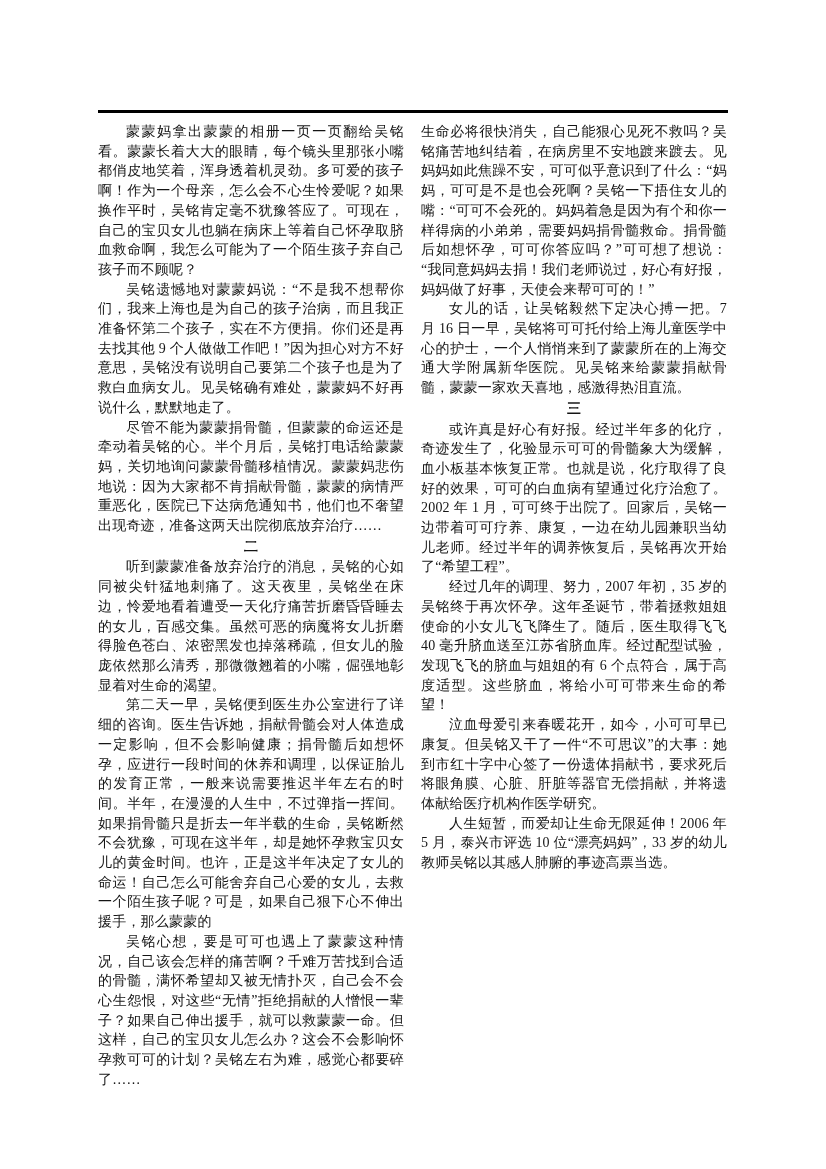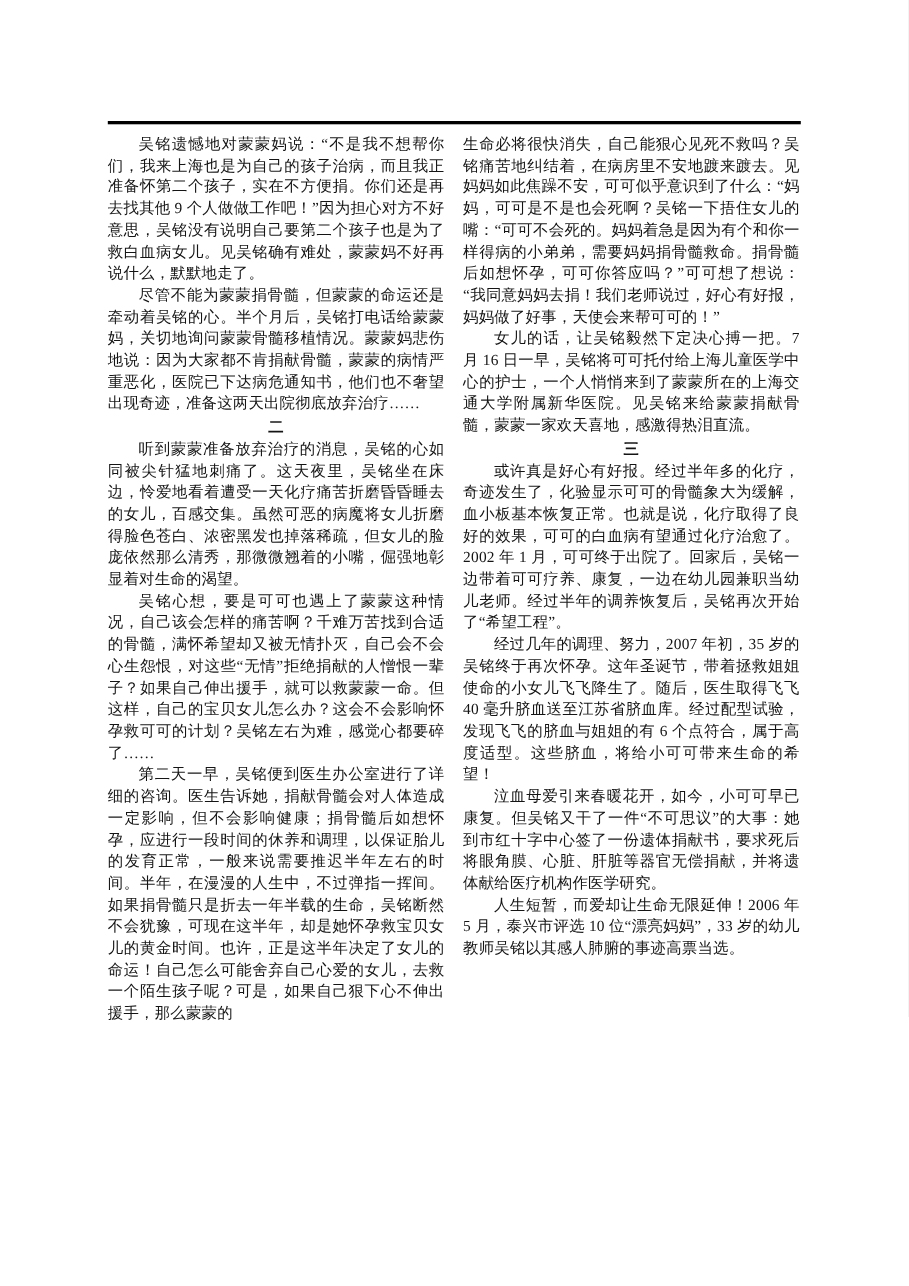--- a/index.html
+++ b/index.html
@@ -72,26 +72,27 @@
 
 <div class="page">
   <div class="content">
 
 
     <div class="head-rule"></div>
 
     <div class="columns">
 
       <div class="col">
+        <p>蒙蒙妈拿出蒙蒙的相册一页一页翻给吴铭看。蒙蒙长着大大的眼睛，每个镜头里那张小嘴都俏皮地笑着，浑身透着机灵劲。多可爱的孩子啊！作为一个母亲，怎么会不心生怜爱呢？如果换作平时，吴铭肯定毫不犹豫答应了。可现在，自己的宝贝女儿也躺在病床上等着自己怀孕取脐血救命啊，我怎么可能为了一个陌生孩子弃自己孩子而不顾呢？</p>
         <p>吴铭遗憾地对蒙蒙妈说：“不是我不想帮你们，我来上海也是为自己的孩子治病，而且我正准备怀第二个孩子，实在不方便捐。你们还是再去找其他 9 个人做做工作吧！”因为担心对方不好意思，吴铭没有说明自己要第二个孩子也是为了救白血病女儿。见吴铭确有难处，蒙蒙妈不好再说什么，默默地走了。</p>
         <p>尽管不能为蒙蒙捐骨髓，但蒙蒙的命运还是牵动着吴铭的心。半个月后，吴铭打电话给蒙蒙妈，关切地询问蒙蒙骨髓移植情况。蒙蒙妈悲伤地说：因为大家都不肯捐献骨髓，蒙蒙的病情严重恶化，医院已下达病危通知书，他们也不奢望出现奇迹，准备这两天出院彻底放弃治疗……</p>
         <div class="section-heading">二</div>
         <p>听到蒙蒙准备放弃治疗的消息，吴铭的心如同被尖针猛地刺痛了。这天夜里，吴铭坐在床边，怜爱地看着遭受一天化疗痛苦折磨昏昏睡去的女儿，百感交集。虽然可恶的病魔将女儿折磨得脸色苍白、浓密黑发也掉落稀疏，但女儿的脸庞依然那么清秀，那微微翘着的小嘴，倔强地彰显着对生命的渴望。</p>
+        <p>第二天一早，吴铭便到医生办公室进行了详细的咨询。医生告诉她，捐献骨髓会对人体造成一定影响，但不会影响健康；捐骨髓后如想怀孕，应进行一段时间的休养和调理，以保证胎儿的发育正常，一般来说需要推迟半年左右的时间。半年，在漫漫的人生中，不过弹指一挥间。如果捐骨髓只是折去一年半载的生命，吴铭断然不会犹豫，可现在这半年，却是她怀孕救宝贝女儿的黄金时间。也许，正是这半年决定了女儿的命运！自己怎么可能舍弃自己心爱的女儿，去救一个陌生孩子呢？可是，如果自己狠下心不伸出援手，那么蒙蒙的</p>
         <p>吴铭心想，要是可可也遇上了蒙蒙这种情况，自己该会怎样的痛苦啊？千难万苦找到合适的骨髓，满怀希望却又被无情扑灭，自己会不会心生怨恨，对这些“无情”拒绝捐献的人憎恨一辈子？如果自己伸出援手，就可以救蒙蒙一命。但这样，自己的宝贝女儿怎么办？这会不会影响怀孕救可可的计划？吴铭左右为难，感觉心都要碎了……</p>
-        <p>第二天一早，吴铭便到医生办公室进行了详细的咨询。医生告诉她，捐献骨髓会对人体造成一定影响，但不会影响健康；捐骨髓后如想怀孕，应进行一段时间的休养和调理，以保证胎儿的发育正常，一般来说需要推迟半年左右的时间。半年，在漫漫的人生中，不过弹指一挥间。如果捐骨髓只是折去一年半载的生命，吴铭断然不会犹豫，可现在这半年，却是她怀孕救宝贝女儿的黄金时间。也许，正是这半年决定了女儿的命运！自己怎么可能舍弃自己心爱的女儿，去救一个陌生孩子呢？可是，如果自己狠下心不伸出援手，那么蒙蒙的</p>
       </div>
 
       <div class="col">
         <p style="text-indent:0;">生命必将很快消失，自己能狠心见死不救吗？吴铭痛苦地纠结着，在病房里不安地踱来踱去。见妈妈如此焦躁不安，可可似乎意识到了什么：“妈妈，可可是不是也会死啊？吴铭一下捂住女儿的嘴：“可可不会死的。妈妈着急是因为有个和你一样得病的小弟弟，需要妈妈捐骨髓救命。捐骨髓后如想怀孕，可可你答应吗？”可可想了想说：“我同意妈妈去捐！我们老师说过，好心有好报，妈妈做了好事，天使会来帮可可的！”</p>
         <p>女儿的话，让吴铭毅然下定决心搏一把。7 月 16 日一早，吴铭将可可托付给上海儿童医学中心的护士，一个人悄悄来到了蒙蒙所在的上海交通大学附属新华医院。见吴铭来给蒙蒙捐献骨髓，蒙蒙一家欢天喜地，感激得热泪直流。</p>
         <div class="section-heading">三</div>
         <p>或许真是好心有好报。经过半年多的化疗，奇迹发生了，化验显示可可的骨髓象大为缓解，血小板基本恢复正常。也就是说，化疗取得了良好的效果，可可的白血病有望通过化疗治愈了。2002 年 1 月，可可终于出院了。回家后，吴铭一边带着可可疗养、康复，一边在幼儿园兼职当幼儿老师。经过半年的调养恢复后，吴铭再次开始了“希望工程”。</p>
         <p>经过几年的调理、努力，2007 年初，35 岁的吴铭终于再次怀孕。这年圣诞节，带着拯救姐姐使命的小女儿飞飞降生了。随后，医生取得飞飞 40 毫升脐血送至江苏省脐血库。经过配型试验，发现飞飞的脐血与姐姐的有 6 个点符合，属于高度适型。这些脐血，将给小可可带来生命的希望！</p>
         <p>泣血母爱引来春暖花开，如今，小可可早已康复。但吴铭又干了一件“不可思议”的大事：她到市红十字中心签了一份遗体捐献书，要求死后将眼角膜、心脏、肝脏等器官无偿捐献，并将遗体献给医疗机构作医学研究。</p>
         <p>人生短暂，而爱却让生命无限延伸！2006 年 5 月，泰兴市评选 10 位“漂亮妈妈”，33 岁的幼儿教师吴铭以其感人肺腑的事迹高票当选。</p>

